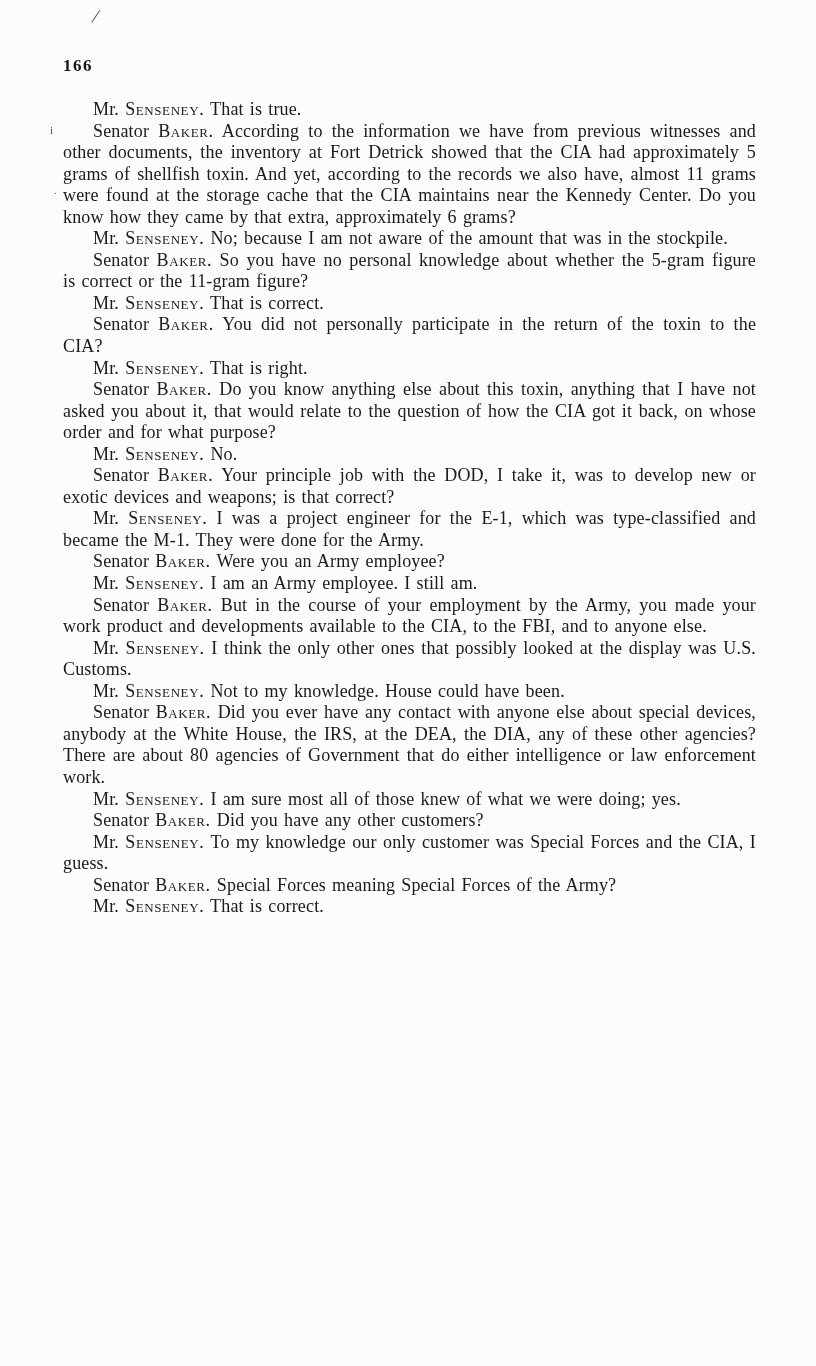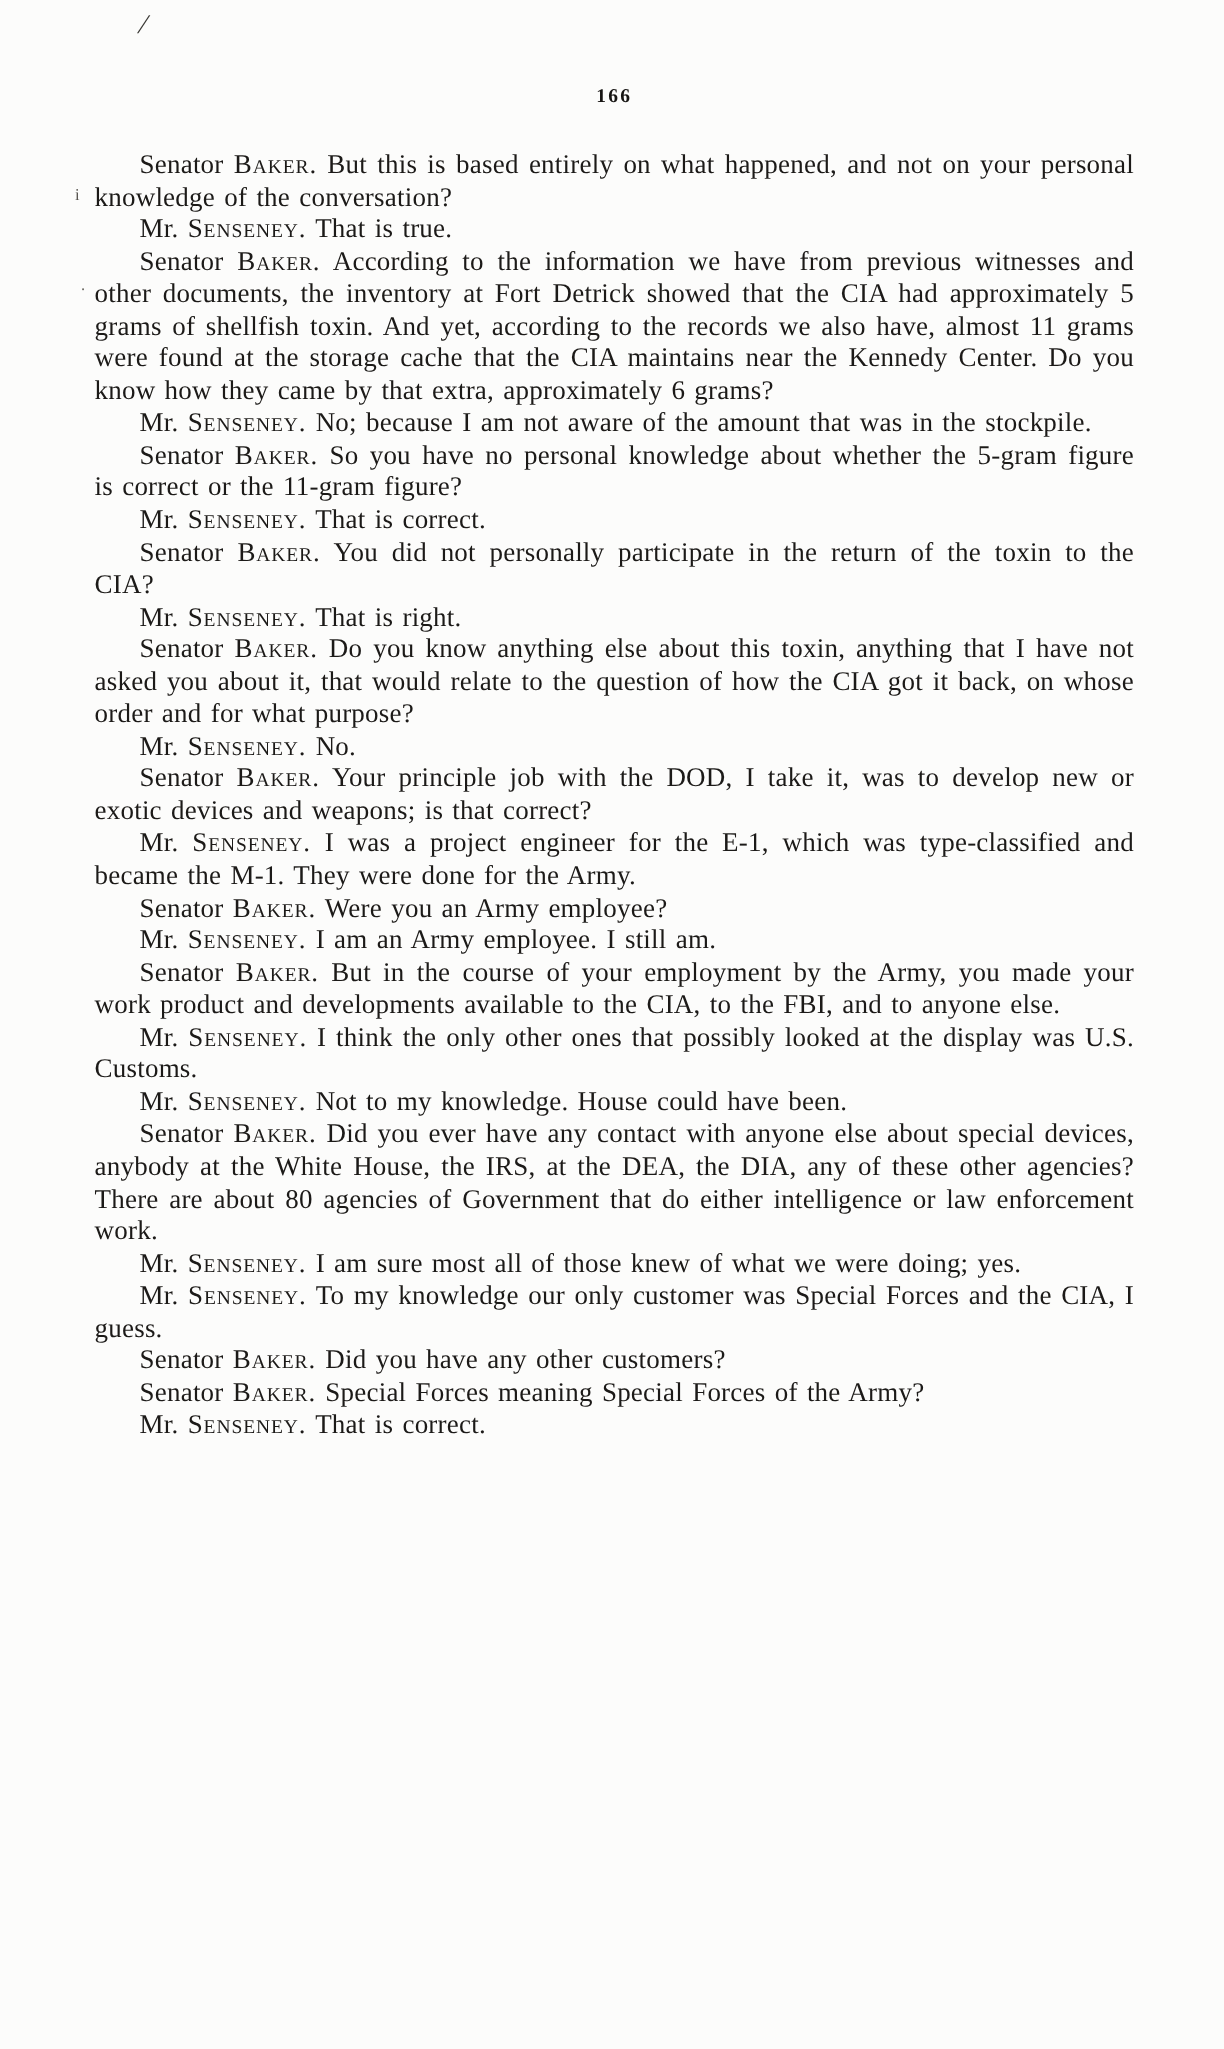--- a/index.html
+++ b/index.html
@@ -14,22 +14,21 @@
     background: #fcfcfb;
     overflow: hidden;
     font-family: "Liberation Serif", "DejaVu Serif", serif;
     color: #1c1a18;
   }
   .page-number {
     position: absolute;
     top: 56px;
     left: 63px;
     width: 693px;
-    text-align: center;
-    font-size: 13px;
+    font-size: 17px;
     font-weight: bold;
     letter-spacing: 1.5px;
     color: #171513;
   }
   .scan-artifact {
     position: absolute;
     color: #3a3834;
     font-size: 15px;
   }
   .artifact-slash {
@@ -75,37 +74,36 @@
 <body>
 
 <div class="page">
   <span class="scan-artifact artifact-slash">/</span>
   <span class="scan-artifact artifact-tick">i</span>
   <span class="scan-artifact artifact-dot-1">.</span>
 
   <div class="page-number">166</div>
 
   <div class="text-block" id="transcript">
-      <p><span>Senator</span> <span class="speaker-name">Baker.</span> <span>But this is based entirely on what happened, and not on your personal knowledge of the conversation?</span></p>
       <p><span>Mr.</span> <span class="speaker-name">Senseney.</span> <span>That is true.</span></p>
       <p><span>Senator</span> <span class="speaker-name">Baker.</span> <span>According to the information we have from previous witnesses and other documents, the inventory at Fort Detrick showed that the CIA had approximately 5 grams of shellfish toxin. And yet, according to the records we also have, almost 11 grams were found at the storage cache that the CIA maintains near the Kennedy Center. Do you know how they came by that extra, approximately 6 grams?</span></p>
       <p><span>Mr.</span> <span class="speaker-name">Senseney.</span> <span>No; because I am not aware of the amount that was in the stockpile.</span></p>
       <p><span>Senator</span> <span class="speaker-name">Baker.</span> <span>So you have no personal knowledge about whether the 5-gram figure is correct or the 11-gram figure?</span></p>
       <p><span>Mr.</span> <span class="speaker-name">Senseney.</span> <span>That is correct.</span></p>
       <p><span>Senator</span> <span class="speaker-name">Baker.</span> <span>You did not personally participate in the return of the toxin to the CIA?</span></p>
       <p><span>Mr.</span> <span class="speaker-name">Senseney.</span> <span>That is right.</span></p>
       <p><span>Senator</span> <span class="speaker-name">Baker.</span> <span>Do you know anything else about this toxin, anything that I have not asked you about it, that would relate to the question of how the CIA got it back, on whose order and for what purpose?</span></p>
       <p><span>Mr.</span> <span class="speaker-name">Senseney.</span> <span>No.</span></p>
       <p><span>Senator</span> <span class="speaker-name">Baker.</span> <span>Your principle job with the DOD, I take it, was to develop new or exotic devices and weapons; is that correct?</span></p>
       <p><span>Mr.</span> <span class="speaker-name">Senseney.</span> <span>I was a project engineer for the E-1, which was type-classified and became the M-1. They were done for the Army.</span></p>
       <p><span>Senator</span> <span class="speaker-name">Baker.</span> <span>Were you an Army employee?</span></p>
       <p><span>Mr.</span> <span class="speaker-name">Senseney.</span> <span>I am an Army employee. I still am.</span></p>
       <p><span>Senator</span> <span class="speaker-name">Baker.</span> <span>But in the course of your employment by the Army, you made your work product and developments available to the CIA, to the FBI, and to anyone else.</span></p>
       <p><span>Mr.</span> <span class="speaker-name">Senseney.</span> <span>I think the only other ones that possibly looked at the display was U.S. Customs.</span></p>
       <p><span>Mr.</span> <span class="speaker-name">Senseney.</span> <span>Not to my knowledge. House could have been.</span></p>
       <p><span>Senator</span> <span class="speaker-name">Baker.</span> <span>Did you ever have any contact with anyone else about special devices, anybody at the White House, the IRS, at the DEA, the DIA, any of these other agencies? There are about 80 agencies of Government that do either intelligence or law enforcement work.</span></p>
       <p><span>Mr.</span> <span class="speaker-name">Senseney.</span> <span>I am sure most all of those knew of what we were doing; yes.</span></p>
+      <p><span>Senator</span> <span class="speaker-name">Baker.</span> <span>Did you have any other customers?</span></p>
       <p><span>Mr.</span> <span class="speaker-name">Senseney.</span> <span>To my knowledge our only customer was Special Forces and the CIA, I guess.</span></p>
-      <p><span>Senator</span> <span class="speaker-name">Baker.</span> <span>Did you have any other customers?</span></p>
       <p><span>Senator</span> <span class="speaker-name">Baker.</span> <span>Special Forces meaning Special Forces of the Army?</span></p>
       <p><span>Mr.</span> <span class="speaker-name">Senseney.</span> <span>That is correct.</span></p>
     </div>
 </div>
 
 </body></html>

